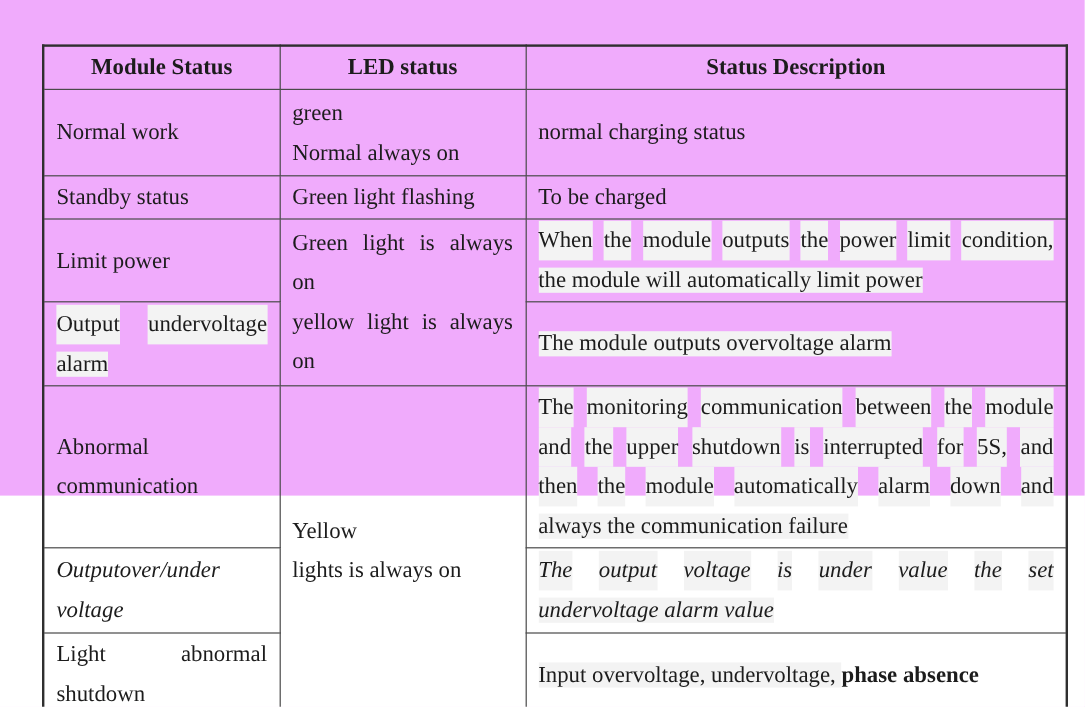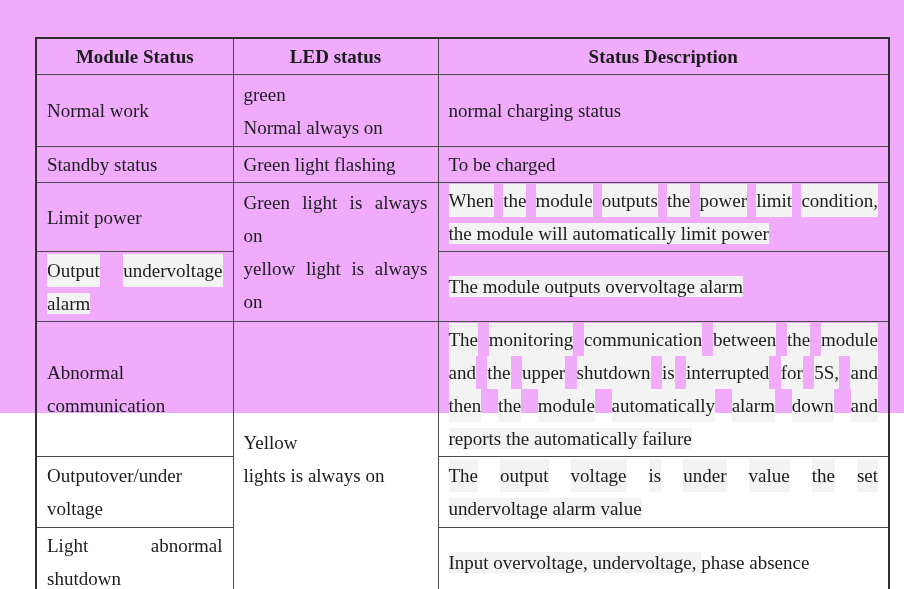--- a/index.html
+++ b/index.html
@@ -42,21 +42,21 @@
   table.status-table th {
     text-align: center;
     font-weight: bold;
   }
   .cell-line { display: block; }
   .cell-line.jline {
     display: flex;
     justify-content: space-between;
   }
   .hl { background: #f3f3f3; }
-  .bseg { font-weight: normal; }
+  .bseg { font-weight: bold; }
 </style>
 </head>
 <body>
 
 <div class="page">
   <table class="status-table">
     <colgroup>
         <col style="width: 197px;">
         <col style="width: 205px;">
         <col style="width: 451px;">
@@ -173,24 +173,24 @@
             </span>
             <span class="cell-line jline">
               <span class="hl">then</span>
               <span class="hl">the</span>
               <span class="hl">module</span>
               <span class="hl">automatically</span>
               <span class="hl">alarm</span>
               <span class="hl">down</span>
               <span class="hl">and</span>
             </span>
-            <span class="cell-line"><span class="hl">reports the automatically failure</span></span>
-          </td>
-        </tr>
-        <tr style="height: 71px;">
+            <span class="cell-line"><span class="hl">always the communication failure</span></span>
+          </td>
+        </tr>
+        <tr style="height: 71px; font-style: italic;">
           <td>
             <span class="cell-line"><span>Outputover/under</span></span>
             <span class="cell-line"><span>voltage</span></span>
           </td>
           <td>
             <span class="cell-line jline">
               <span class="hl">The</span>
               <span class="hl">output</span>
               <span class="hl">voltage</span>
               <span class="hl">is</span>

